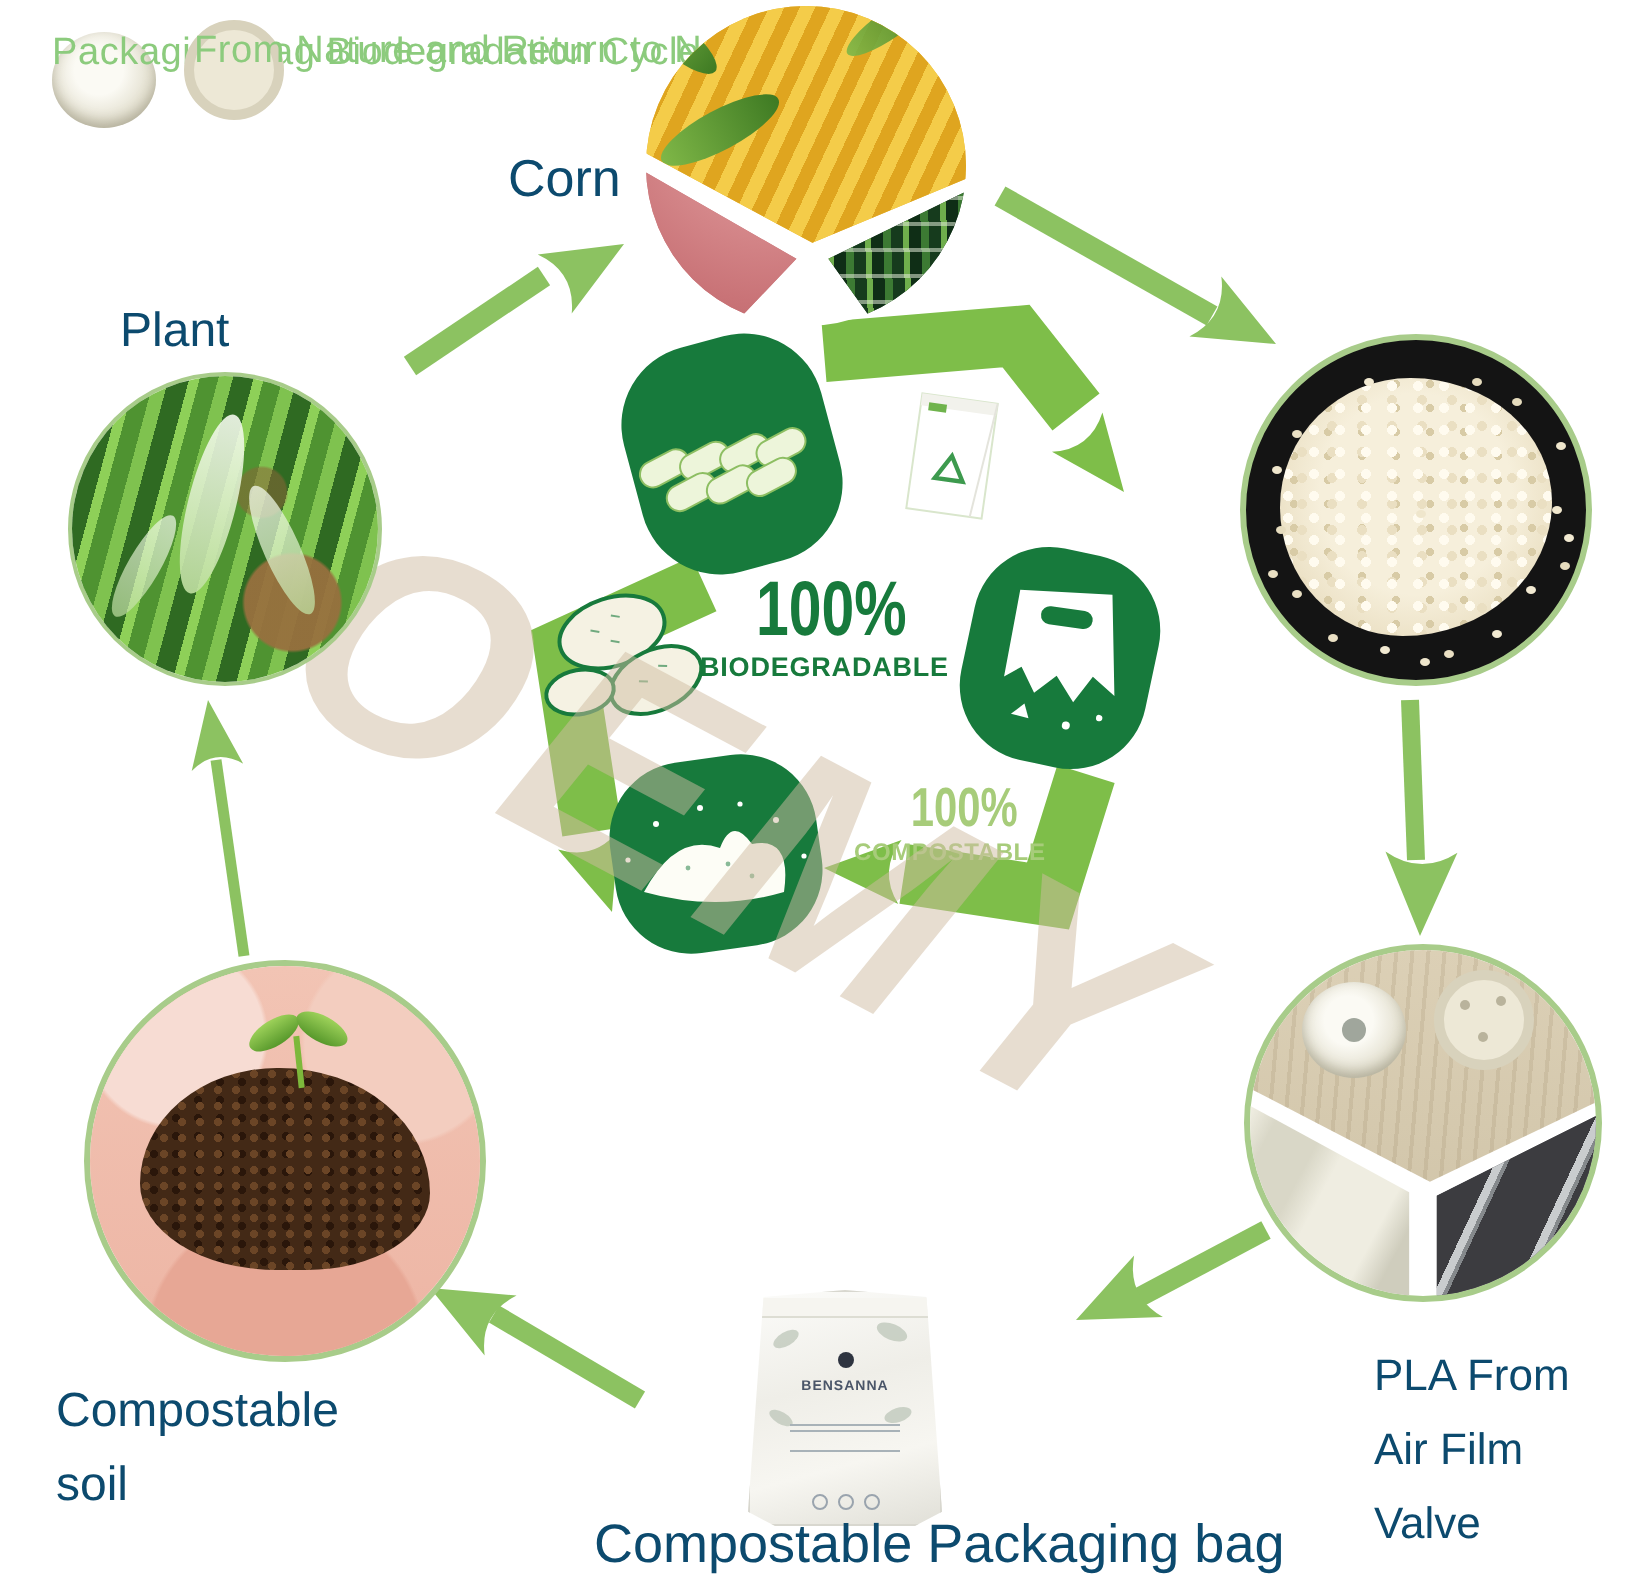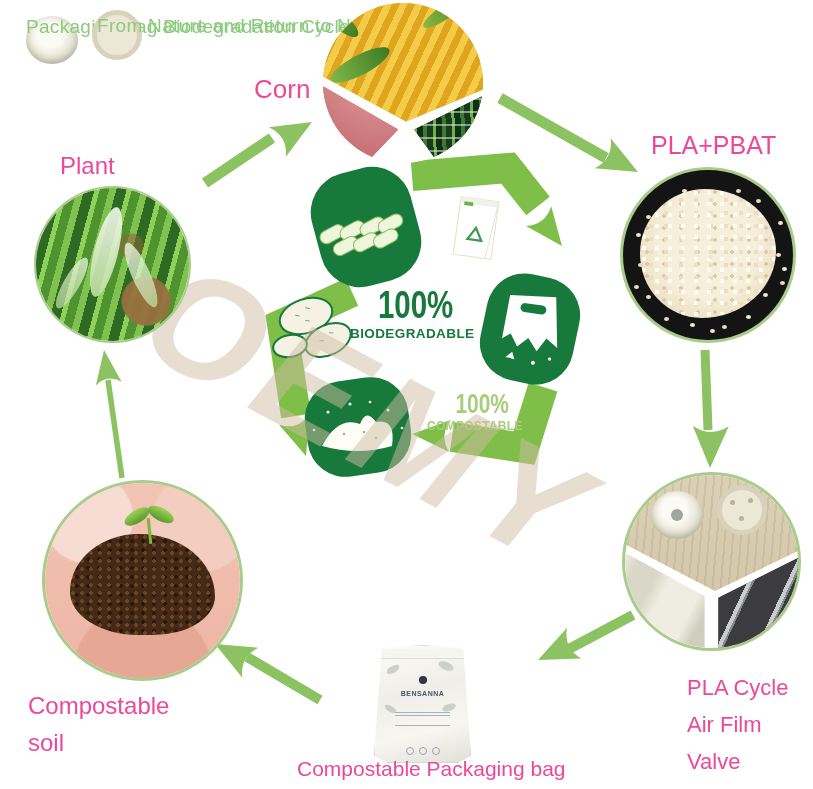--- a/index.html
+++ b/index.html
@@ -1,29 +1,29 @@
 <!DOCTYPE html>
 <html><head>
 <meta charset="utf-8">
 <style>
   html,body{margin:0;padding:0;background:#fff;}
   body{width:813px;height:789px;overflow:hidden;font-family:"Liberation Sans",sans-serif;}
   .canvas{position:relative;width:813px;height:789px;background:#fff;}
 
   
-  .lbl{position:absolute;color:#ec4899;white-space:nowrap;z-index:7;}
+  .lbl{position:absolute;color:#0c4a6e;white-space:nowrap;z-index:7;}
   .lbl-corn{left:254px;top:74px;font-size:26px;}
   .lbl-plant{left:60px;top:152px;font-size:24px;}
   .lbl-pla{left:651px;top:131px;font-size:25px;}
   .lbl-film1{left:687px;top:675px;font-size:22px;}
   .lbl-film2{left:687px;top:712px;font-size:22px;}
   .lbl-film3{left:687px;top:749px;font-size:22px;}
   .lbl-soil1{left:28px;top:692px;font-size:24px;}
   .lbl-soil2{left:28px;top:729px;font-size:24px;}
-  .lbl-bag{left:297px;top:757px;width:285px;font-size:21px;}
+  .lbl-bag{left:297px;top:757px;width:285px;text-align:center;font-size:27px;}
 
   
   .caption{position:absolute;color:#8ccb7d;font-size:19px;letter-spacing:.3px;z-index:6;white-space:nowrap;}
   .cap1{left:272px;top:511px;}
   .cap2{left:272px;top:545px;}
 
   
   .watermark{position:absolute;left:80px;top:330px;width:580px;text-align:center;
     font-size:148px;font-weight:700;font-style:italic;letter-spacing:12px;
     color:rgba(208,188,162,.5);transform:rotate(28deg);z-index:5;pointer-events:none;}
@@ -347,21 +347,20 @@
       <div class="pouch-certs">
           <i></i>
           <i></i>
           <i></i>
         </div>
     </div>
   </div>
 
   <div class="lbl lbl-corn">Corn</div>
   <div class="lbl lbl-plant">Plant</div>
-  <div class="lbl lbl-pla">PLA+PBAT</div>
-  <div class="lbl lbl-film1">PLA Cycle</div>
+  <div class="lbl lbl-film1">PLA From</div>
   <div class="lbl lbl-film2">Air Film</div>
   <div class="lbl lbl-film3">Valve</div>
   <div class="lbl lbl-soil1">Compostable</div>
   <div class="lbl lbl-soil2">soil</div>
   <div class="lbl lbl-bag">Compostable Packaging bag</div>
 
 </div>
 
 </body></html>

